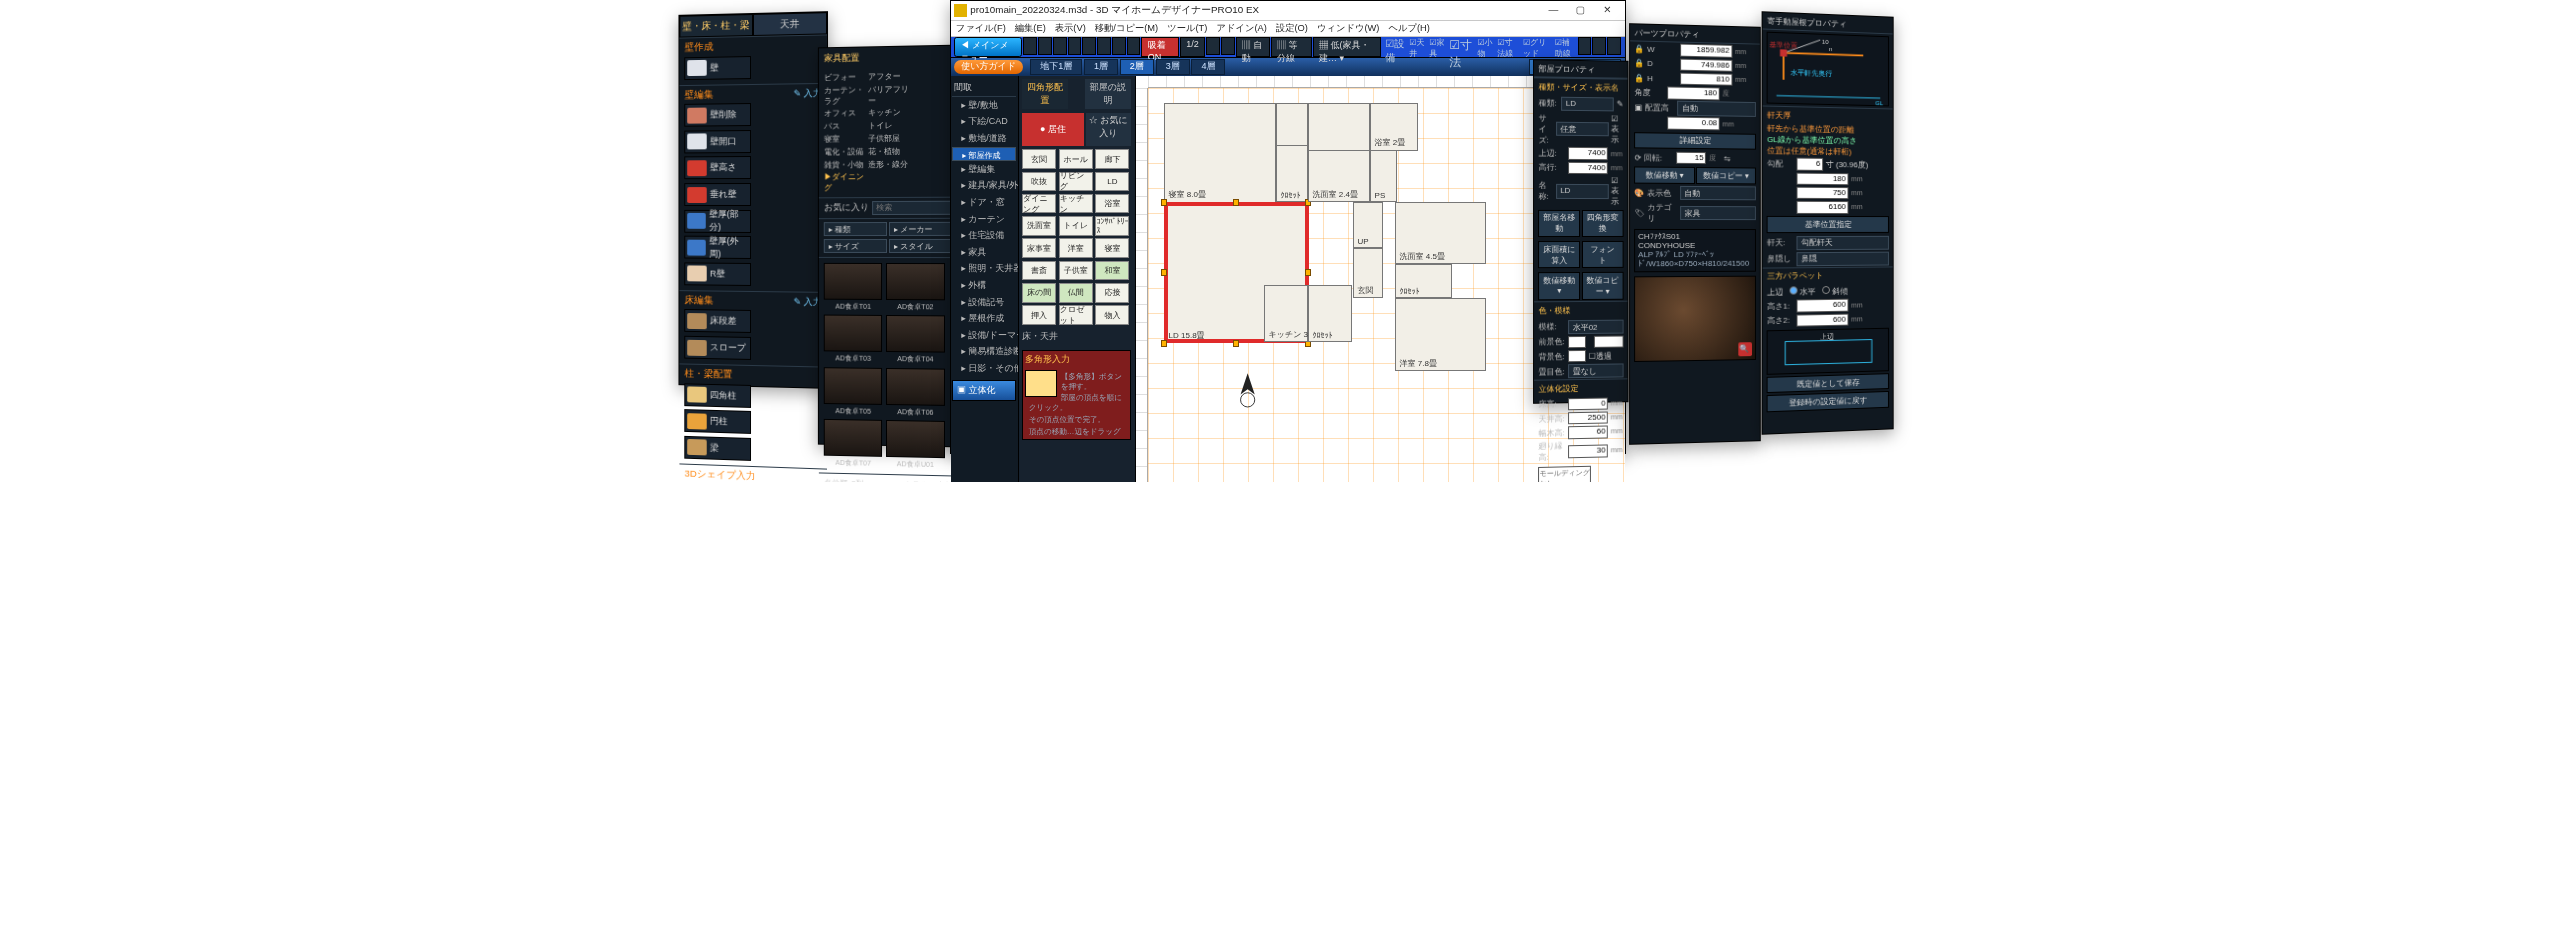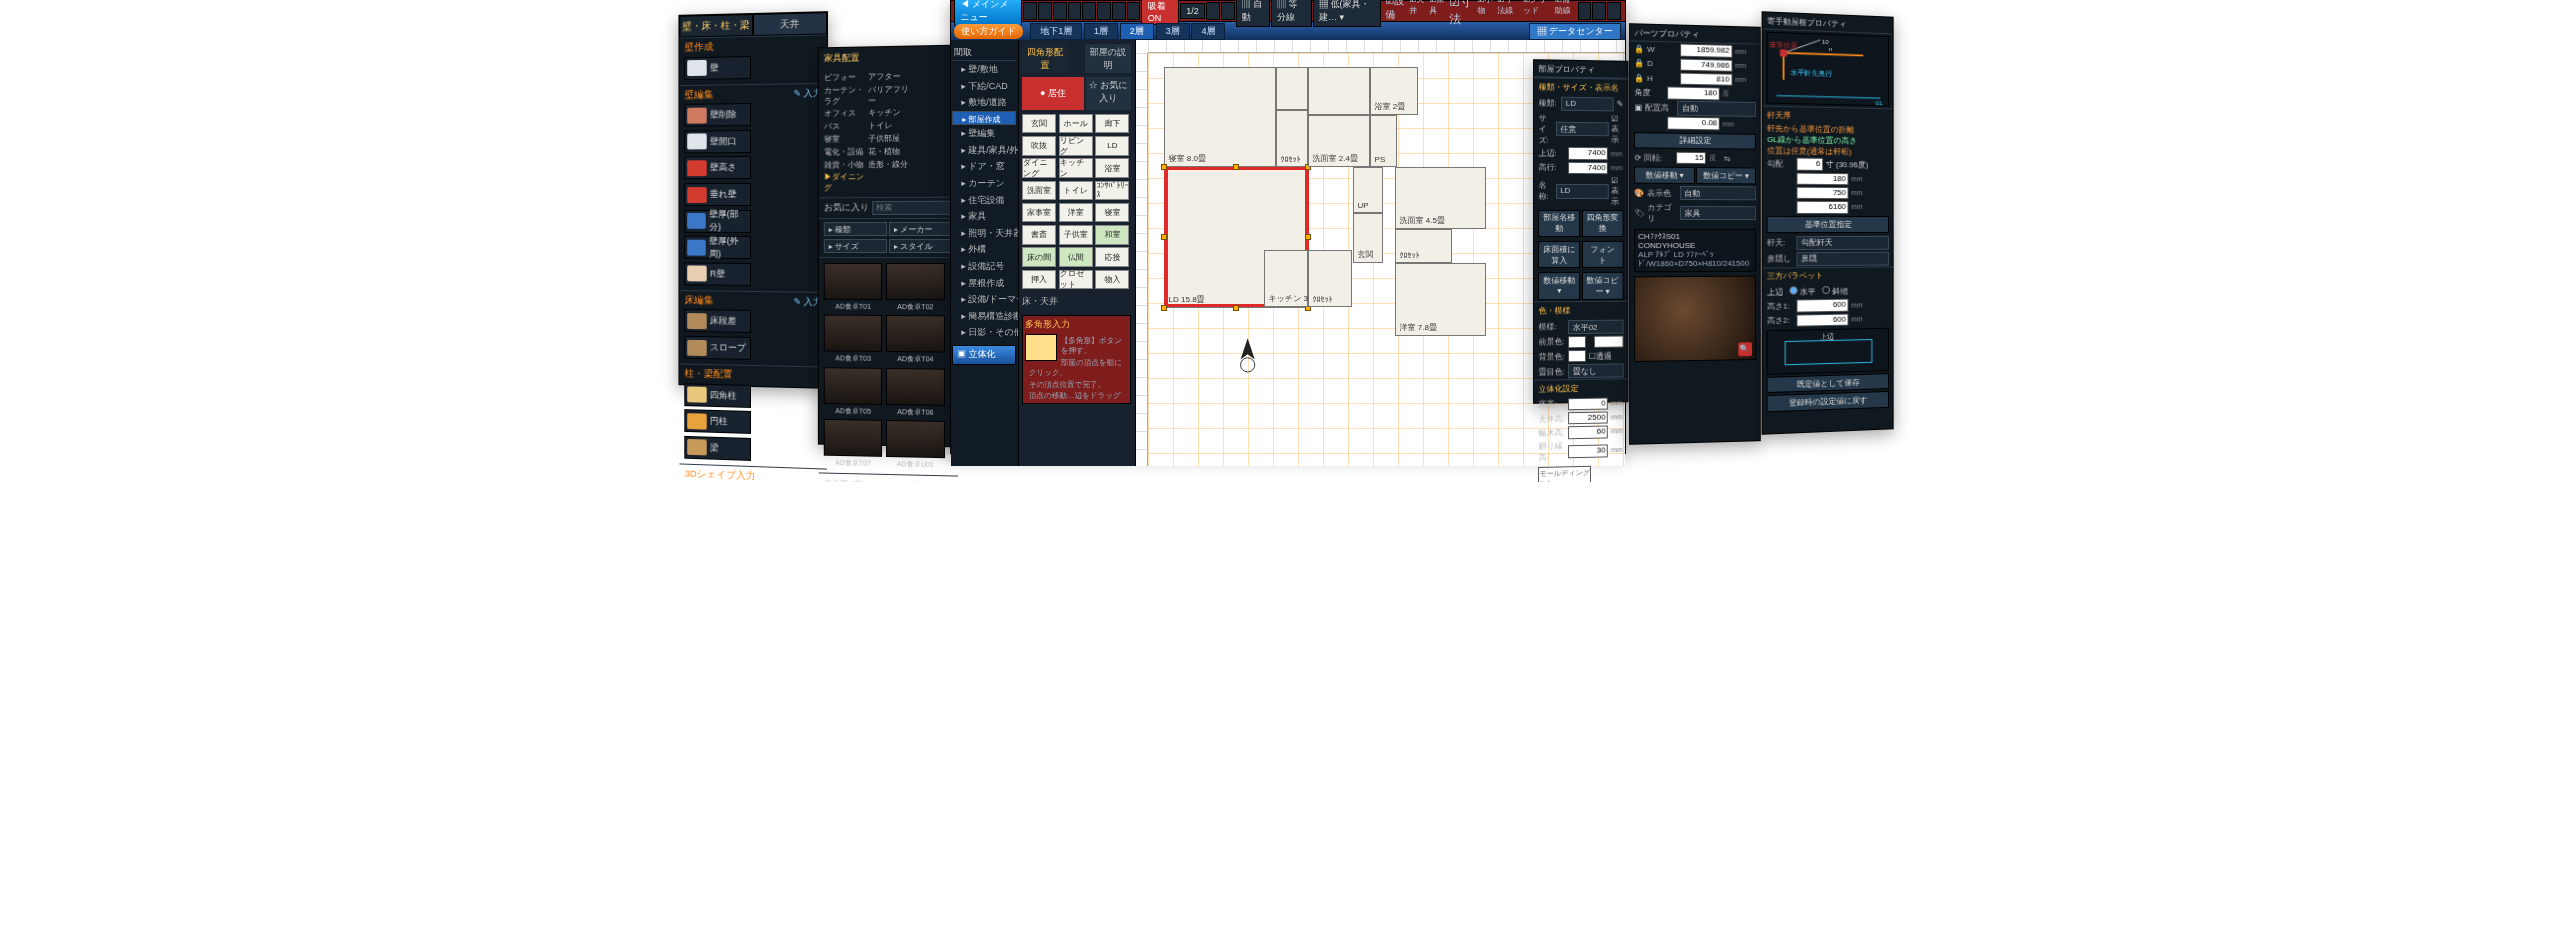--- a/index.html
+++ b/index.html
@@ -36,21 +36,21 @@
   .bigbtn .ico{width:18px;height:18px;background:#c9cfd4;border-radius:2.7px}
 
   
   #app{left:360px;top:0;width:676px;height:454px;background:#ebebeb}
   .titlebar{display:flex;align-items:center;height:19.6px;background:#fff;border-bottom:0.9px solid #c8c8c8;color:#222;font-size:9.8px;padding:0 3.6px}
   .titlebar .ico{width:12.5px;height:12.5px;background:#e2b200;margin-right:3.6px}
   .titlebar .gap{flex:1}
   .winbtn{width:27px;height:18px;text-align:center;color:#333;cursor:pointer;line-height:18px}
   .menubar{display:flex;gap:9px;height:16px;padding:0 5.3px;background:#fff;color:#222;font-size:9.3px;align-items:center;border-bottom:0.9px solid #c8c8c8}
   .menubar span{cursor:pointer}
-  .toolbar{display:flex;align-items:center;gap:1px;height:21.3px;background:#7f1d1d;padding:0 3.6px;border-bottom:0.9px solid #000}
+  .toolbar{display:flex;gap:1px;height:21.3px;background:#1d4ed8;padding:0 3.6px;border-bottom:0.9px solid #000}
   .tbtn{width:18px;height:18px;background:#1d2b38;border:0.9px solid #000;cursor:pointer}
   .tlbl{padding:1.8px 5.3px;background:#1d2b38;border:0.9px solid #000;font-size:9px;color:#ddd;cursor:pointer}
   .tlbl.main{background:linear-gradient(#2bb5ff,#0073c7);color:#fff;border-radius:2.7px}
   .tlbl.red{color:#fff;background:#c7302f}
   .floorbar{display:flex;align-items:center;gap:1.8px;height:18px;background:linear-gradient(#2a5ea7,#10305c);padding:0 3.6px}
   .floorbar .fl{padding:0.9px 9px;background:#16345a;border:0.9px solid #0a1f39;color:#cde2ff;cursor:pointer;font-size:9px}
   .floorbar .fl.on{background:#1e5fb4;color:#fff}
   .floorbar .data{margin-left:auto;padding:0.9px 7.1px;background:#2f77c7;border:0.9px solid #0a1f39;color:#fff;font-size:9px;cursor:pointer}
   .guide{padding:0.9px 7.1px;background:linear-gradient(#ff9a3a,#e36700);border-radius:7.1px;color:#fff;font-size:9px;cursor:pointer}
 
@@ -282,20 +282,39 @@
     <div class="ftr">
         <span>削除ロック</span>
       </div>
     <div class="bigbtn">
       <div class="ico"></div>
       <span>壁作成</span>
     </div>
   </div>
 
   <div id="app" class="pan">
+    <div class="titlebar">
+      <div class="ico"></div>
+      <span>pro10main_20220324.m3d - 3D マイホームデザイナーPRO10 EX</span>
+      <div class="gap"></div>
+      <div class="winbtn">—</div>
+      <div class="winbtn">▢</div>
+      <div class="winbtn">✕</div>
+    </div>
+    <div class="menubar" id="menubar">
+        <span>ファイル(F)</span>
+        <span>編集(E)</span>
+        <span>表示(V)</span>
+        <span>移動/コピー(M)</span>
+        <span>ツール(T)</span>
+        <span>アドイン(A)</span>
+        <span>設定(O)</span>
+        <span>ウィンドウ(W)</span>
+        <span>ヘルプ(H)</span>
+      </div>
 
     <div class="toolbar">
       <div class="tlbl main">◀ <span>メインメニュー</span></div>
       <div class="tbtn"></div>
       <div class="tbtn"></div>
       <div class="tbtn"></div>
       <div class="tbtn"></div>
       <div class="tbtn"></div>
       <div class="tbtn"></div>
       <div class="tbtn"></div>

